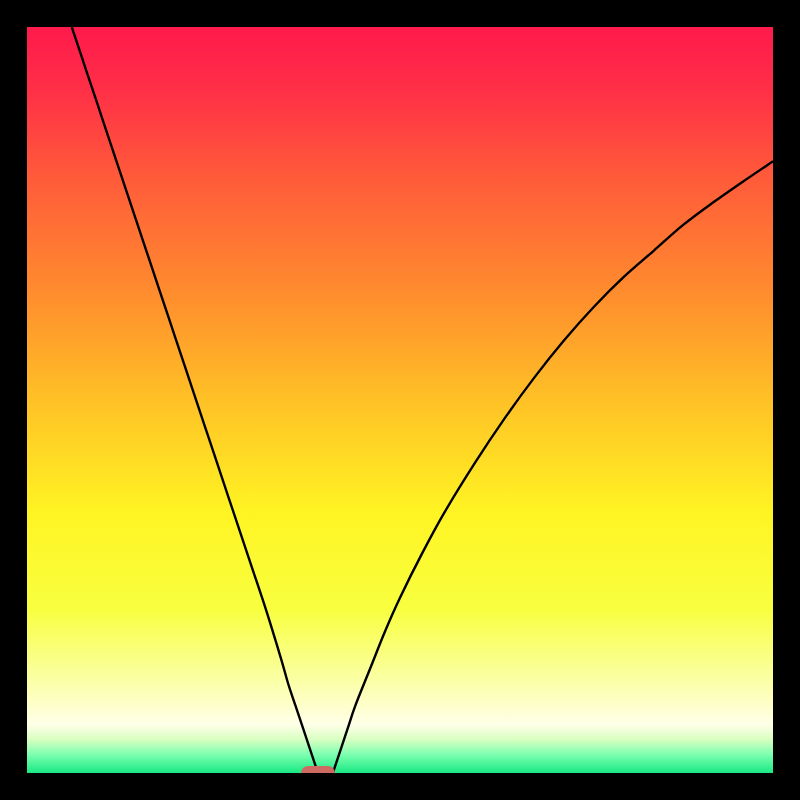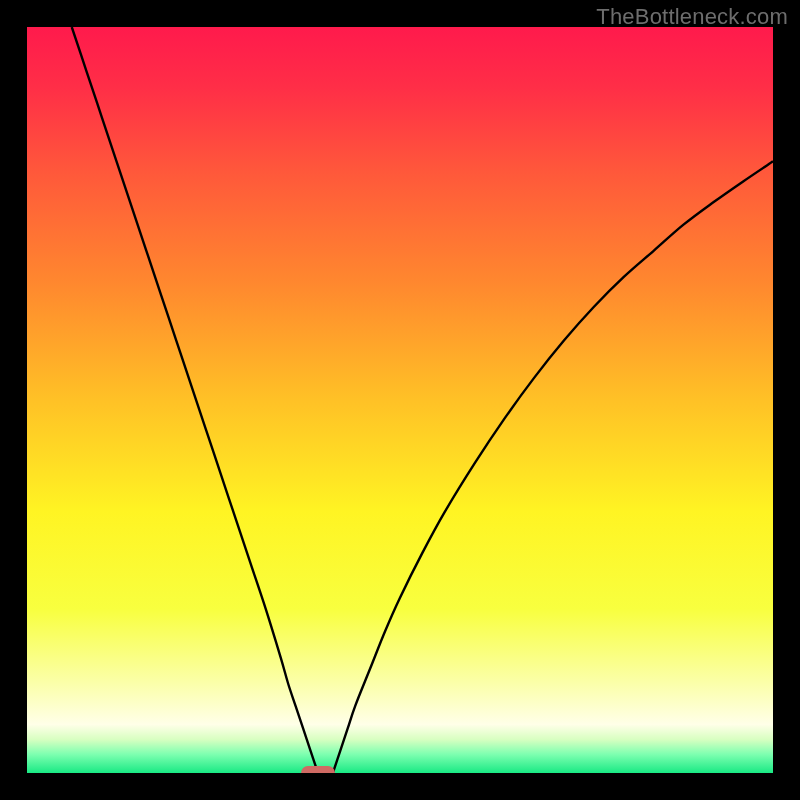--- a/index.html
+++ b/index.html
@@ -70,14 +70,13 @@
             <stop offset="100%" stop-color="#19e984"></stop>
           </linearGradient>
       </defs>
       <rect x="0" y="0" width="746" height="746" fill="url(#bg-grad)"></rect>
       <path id="curve-left" fill="none" stroke-width="2.4" d="M 44.76 0 C 47.24666666666666 7.459999999999998, 54.70666666666666 29.839999999999996, 59.68 44.75999999999999 C 64.65333333333334 59.679999999999986, 69.62666666666668 74.59999999999997, 74.60000000000001 89.51999999999998 C 79.57333333333334 104.44, 84.54666666666667 119.36000000000008, 89.52 134.2800000000001 C 94.49333333333333 149.20000000000007, 99.46666666666668 164.11999999999998, 104.44000000000001 179.03999999999996 C 109.41333333333334 193.95999999999995, 114.38666666666667 208.88000000000005, 119.36 223.80000000000007 C 124.33333333333333 238.72000000000008, 129.30666666666667 253.64000000000001, 134.28 268.56 C 139.25333333333333 283.48, 144.2266666666667 298.40000000000003, 149.20000000000002 313.32000000000005 C 154.17333333333335 328.24000000000007, 159.14666666666668 343.15999999999997, 164.12 358.08 C 169.09333333333333 373, 174.06666666666666 387.91999999999996, 179.04 402.84 C 184.01333333333332 417.76, 188.98666666666668 432.67999999999995, 193.96 447.59999999999997 C 198.93333333333334 462.52, 203.9066666666667 477.44, 208.88000000000002 492.36 C 213.85333333333335 507.28000000000003, 218.82666666666665 522.2, 223.79999999999998 537.12 C 228.7733333333333 552.04, 233.74666666666667 566.3383333333334, 238.72 581.88 C 243.69333333333333 597.4216666666666, 249.91000000000003 617.9366666666667, 253.64000000000001 630.37 C 257.37 642.8033333333333, 258.6133333333333 648.3983333333333, 261.09999999999997 656.48 C 263.58666666666664 664.5616666666667, 266.0733333333333 671.4, 268.56 678.86 C 271.0466666666667 686.32, 273.5333333333333 693.78, 276.02 701.24 C 278.50666666666666 708.7, 280.99333333333334 716.16, 283.48 723.62 C 285.9666666666667 731.08, 289.69666666666666 742.27, 290.94 746" stroke="#000000"></path>
       <path id="curve-right" fill="none" stroke-width="2.4" d="M 305.85999999999996 746 C 307.1033333333333 742.27, 310.8333333333333 731.08, 313.32 723.62 C 315.8066666666667 716.16, 318.2933333333333 708.7, 320.78 701.24 C 323.26666666666665 693.78, 324.51 688.8066666666667, 328.24 678.86 C 331.97 668.9133333333333, 338.1866666666667 653.9933333333333, 343.16 641.56 C 348.1333333333333 629.1266666666666, 353.1066666666667 616.0716666666666, 358.08 604.26 C 363.0533333333333 592.4483333333334, 366.7833333333333 583.745, 373 570.69 C 379.2166666666667 557.6350000000001, 387.91999999999996 540.2283333333334, 395.38 525.9300000000001 C 402.84000000000003 511.6316666666667, 409.05666666666673 499.82000000000005, 417.76000000000005 484.90000000000003 C 426.46333333333337 469.98, 437.6533333333333 451.9516666666667, 447.59999999999997 436.41 C 457.5466666666666 420.86833333333334, 467.49333333333334 405.9483333333334, 477.44 391.65000000000003 C 487.38666666666666 377.3516666666667, 497.33333333333337 363.675, 507.28000000000003 350.62 C 517.2266666666667 337.565, 527.1733333333333 325.1316666666667, 537.12 313.32000000000005 C 547.0666666666667 301.5083333333334, 557.0133333333333 290.3183333333333, 566.96 279.75 C 576.9066666666668 269.1816666666667, 586.8533333333335 259.23499999999996, 596.8000000000001 249.90999999999997 C 606.7466666666667 240.58499999999998, 616.6933333333334 232.5033333333334, 626.64 223.80000000000007 C 636.5866666666666 215.09666666666675, 646.5333333333333 205.77166666666673, 656.48 197.69000000000005 C 666.4266666666667 189.60833333333338, 676.3733333333334 182.52133333333327, 686.32 175.30999999999995 C 696.2666666666667 168.09866666666662, 706.2133333333334 161.26033333333334, 716.16 154.42200000000003 C 726.1066666666666 147.58366666666672, 741.0266666666666 137.63700000000009, 746 134.2800000000001" stroke="#000000"></path>
     </svg>
     <div id="marker" class="marker" style="width: 33.57px; height: 13.428px; left: 274.155px; top: 739.286px; background: rgb(207, 106, 99);"></div>
   </div>
 
-  <div class="watermark">TheBottleneck.com</div>
 </div>
 
 </body></html>

